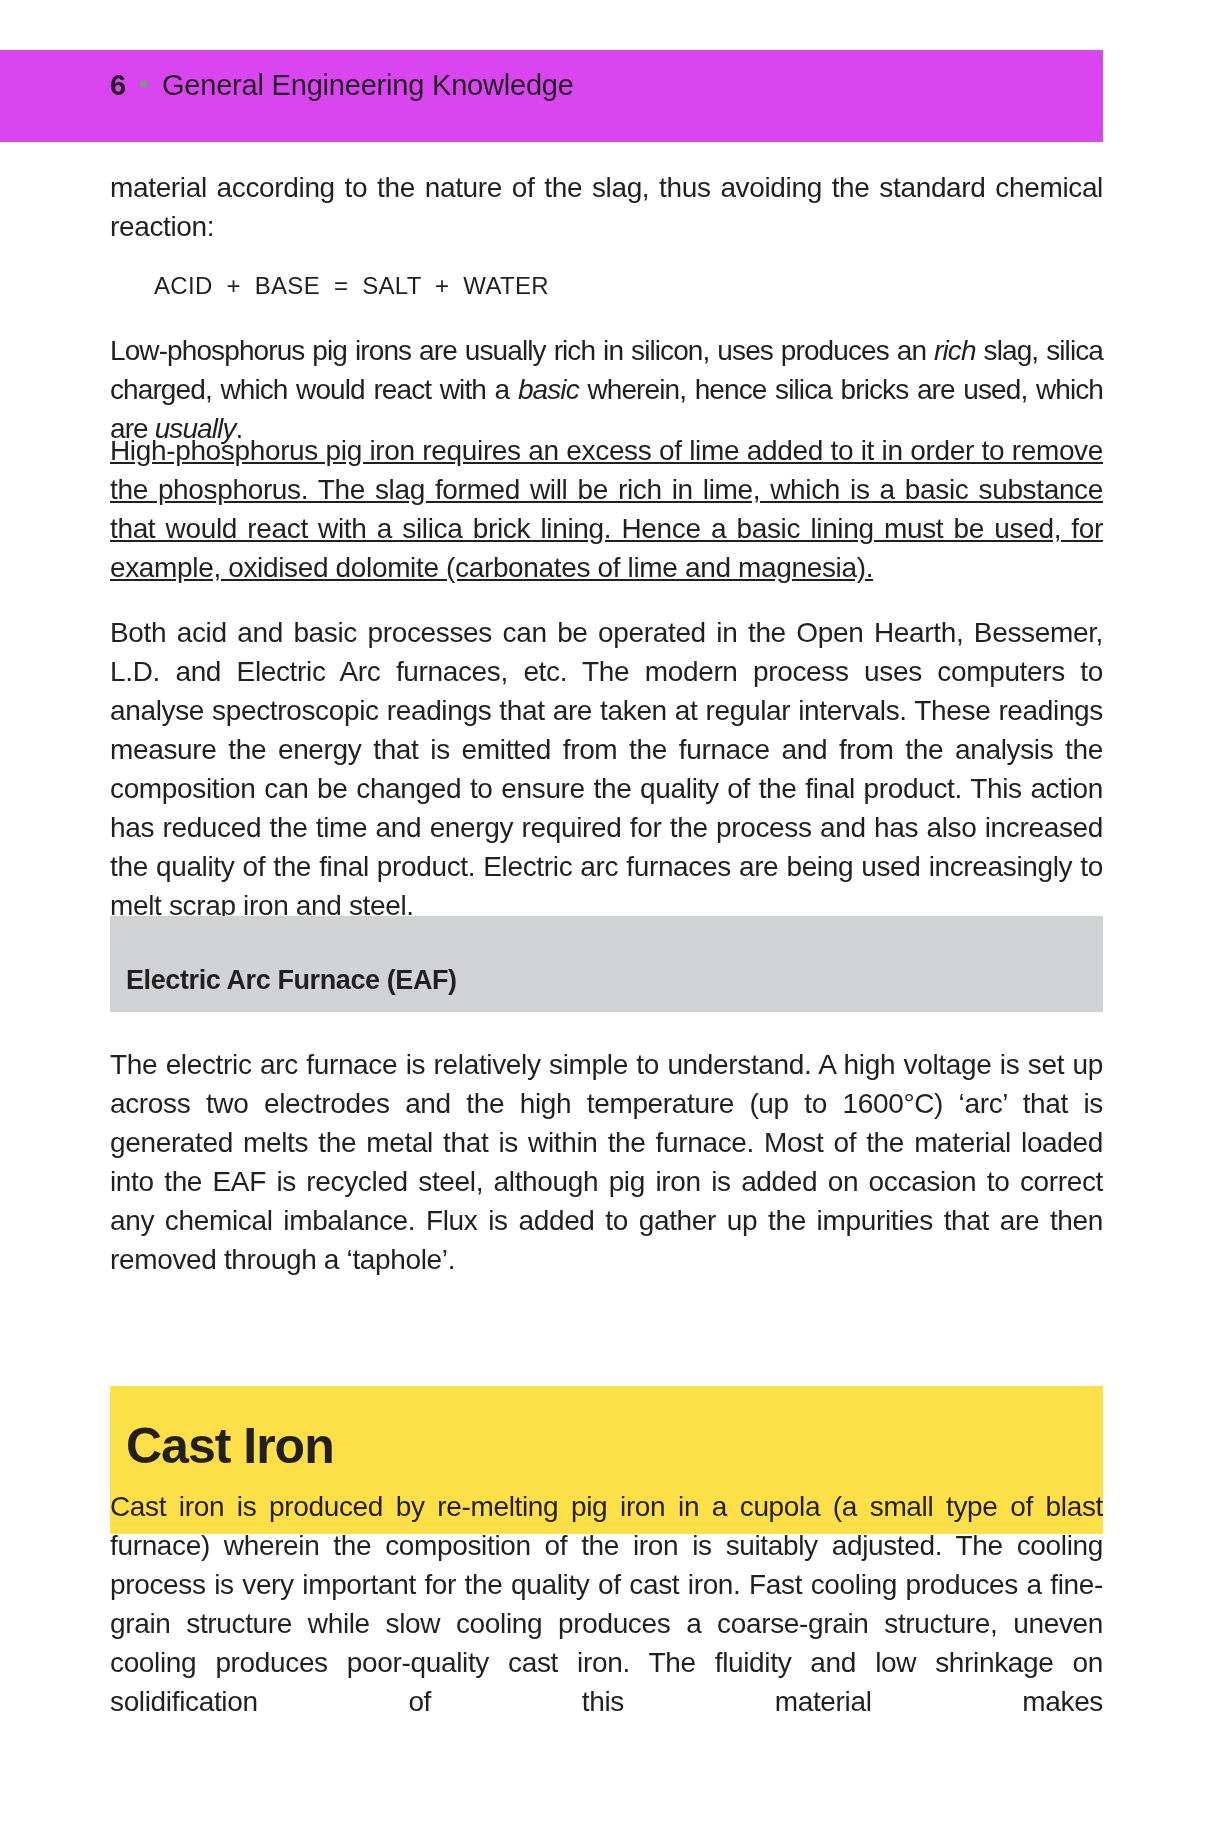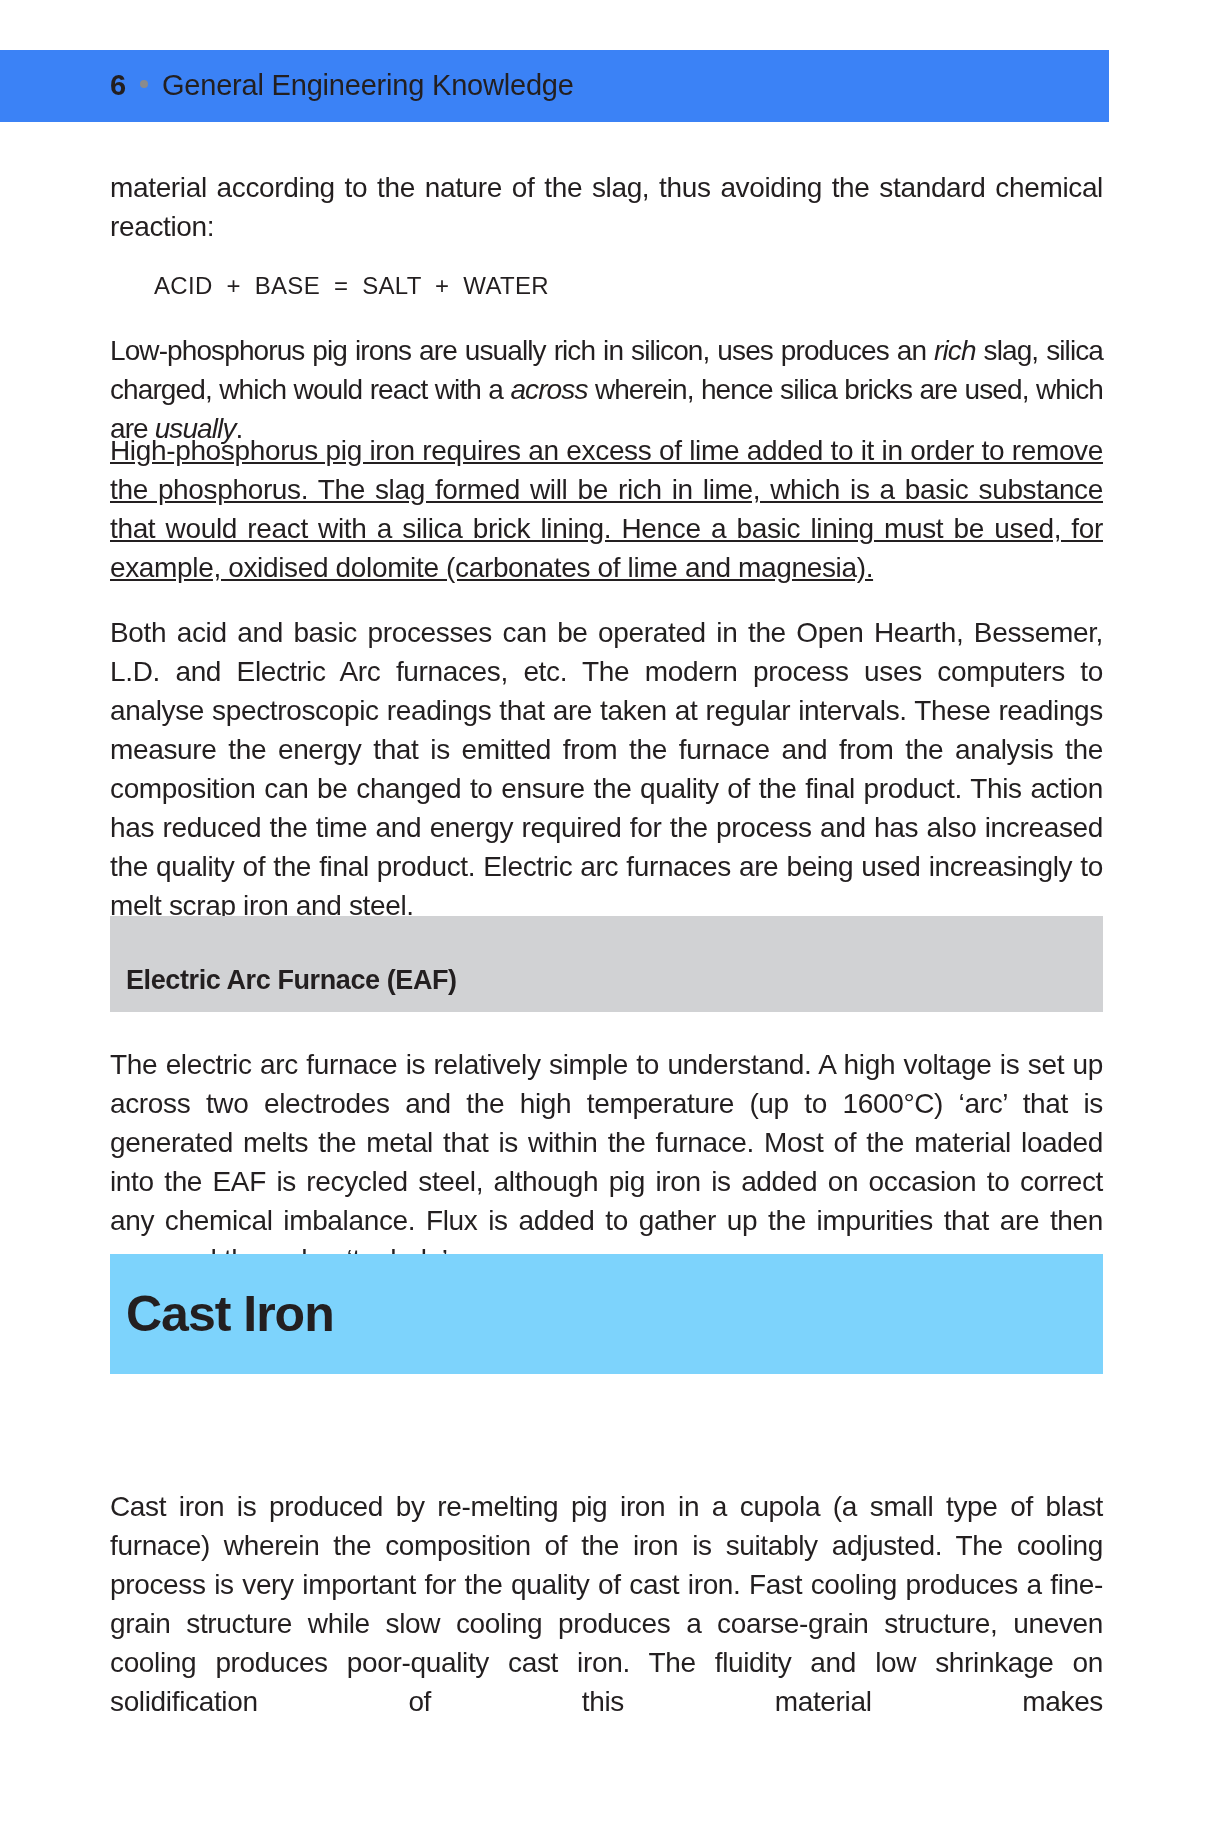--- a/index.html
+++ b/index.html
@@ -13,23 +13,22 @@
       position: relative;
       overflow: hidden;
       color: #231f20;
       font-family: "Liberation Sans", sans-serif;
     }
     .running-head {
       position: absolute;
       left: 0;
       top: 50px;
       width: 1103px;
-      height: 72px;
-      background: #3b82f6;
-      padding-left: 6px;
+      height: 92px;
+      background: #d946ef;
     }
     .running-head .inner {
       position: absolute;
       left: 110px;
       top: 17px;
       font-size: 29px;
       line-height: 36px;
       white-space: nowrap;
       letter-spacing: -0.2px;
     }
@@ -82,23 +81,23 @@
     .box-eaf .title {
       position: absolute;
       left: 16px;
       top: 47px;
       font-size: 27px;
       font-weight: bold;
       line-height: 34px;
       letter-spacing: -0.4px;
     }
     .box-cast {
-      top: 1254px;
-      height: 120px;
-      background: #7dd3fc;
+      top: 1386px;
+      height: 148px;
+      background: #fde047;
     }
     .box-cast .title {
       position: absolute;
       left: 16px;
       top: 30px;
       font-size: 50px;
       font-weight: bold;
       line-height: 60px;
       letter-spacing: -1px;
     }
@@ -115,21 +114,21 @@
 
 <div class="col" style="top:168px;">
   <p class="last-line-left">material according to the nature of the slag, thus avoiding the standard chemical reaction:</p>
 </div>
 
 <div class="col" style="top:268px;">
   <div class="formula">ACID  +  BASE  =  SALT  +  WATER</div>
 </div>
 
 <div class="col" style="top:331px;">
-  <p class="last-line-left" style="letter-spacing:-0.9px;"><span>Low-phosphorus pig irons are usually rich in silicon, uses produces an </span><em>rich</em><span> slag, silica charged, which would react with a </span><em>across</em><span> wherein, hence silica bricks are used, which are </span><em>usually</em><span>.</span></p>
+  <p class="last-line-left" style="letter-spacing:-0.9px;"><span>Low-phosphorus pig irons are usually rich in silicon, uses produces an </span><em>rich</em><span> slag, silica charged, which would react with a </span><em>basic</em><span> wherein, hence silica bricks are used, which are </span><em>usually</em><span>.</span></p>
 </div>
 
 <div class="col" style="top:431px;text-decoration:underline;">
   <p class="last-line-left">High-phosphorus pig iron requires an excess of lime added to it in order to remove the phosphorus. The slag formed will be rich in lime, which is a basic substance that would react with a silica brick lining. Hence a basic lining must be used, for example, oxidised dolomite (carbonates of lime and magnesia).</p>
 </div>
 
 <div class="col" style="top:613px;">
   <p class="last-line-left">Both acid and basic processes can be operated in the Open Hearth, Bessemer, L.D. and Electric Arc furnaces, etc. The modern process uses computers to analyse spectroscopic readings that are taken at regular intervals. These readings measure the energy that is emitted from the furnace and from the analysis the composition can be changed to ensure the quality of the final product. This action has reduced the time and energy required for the process and has also increased the quality of the final product. Electric arc furnaces are being used increasingly to melt scrap iron and steel.</p>
 </div>
 

